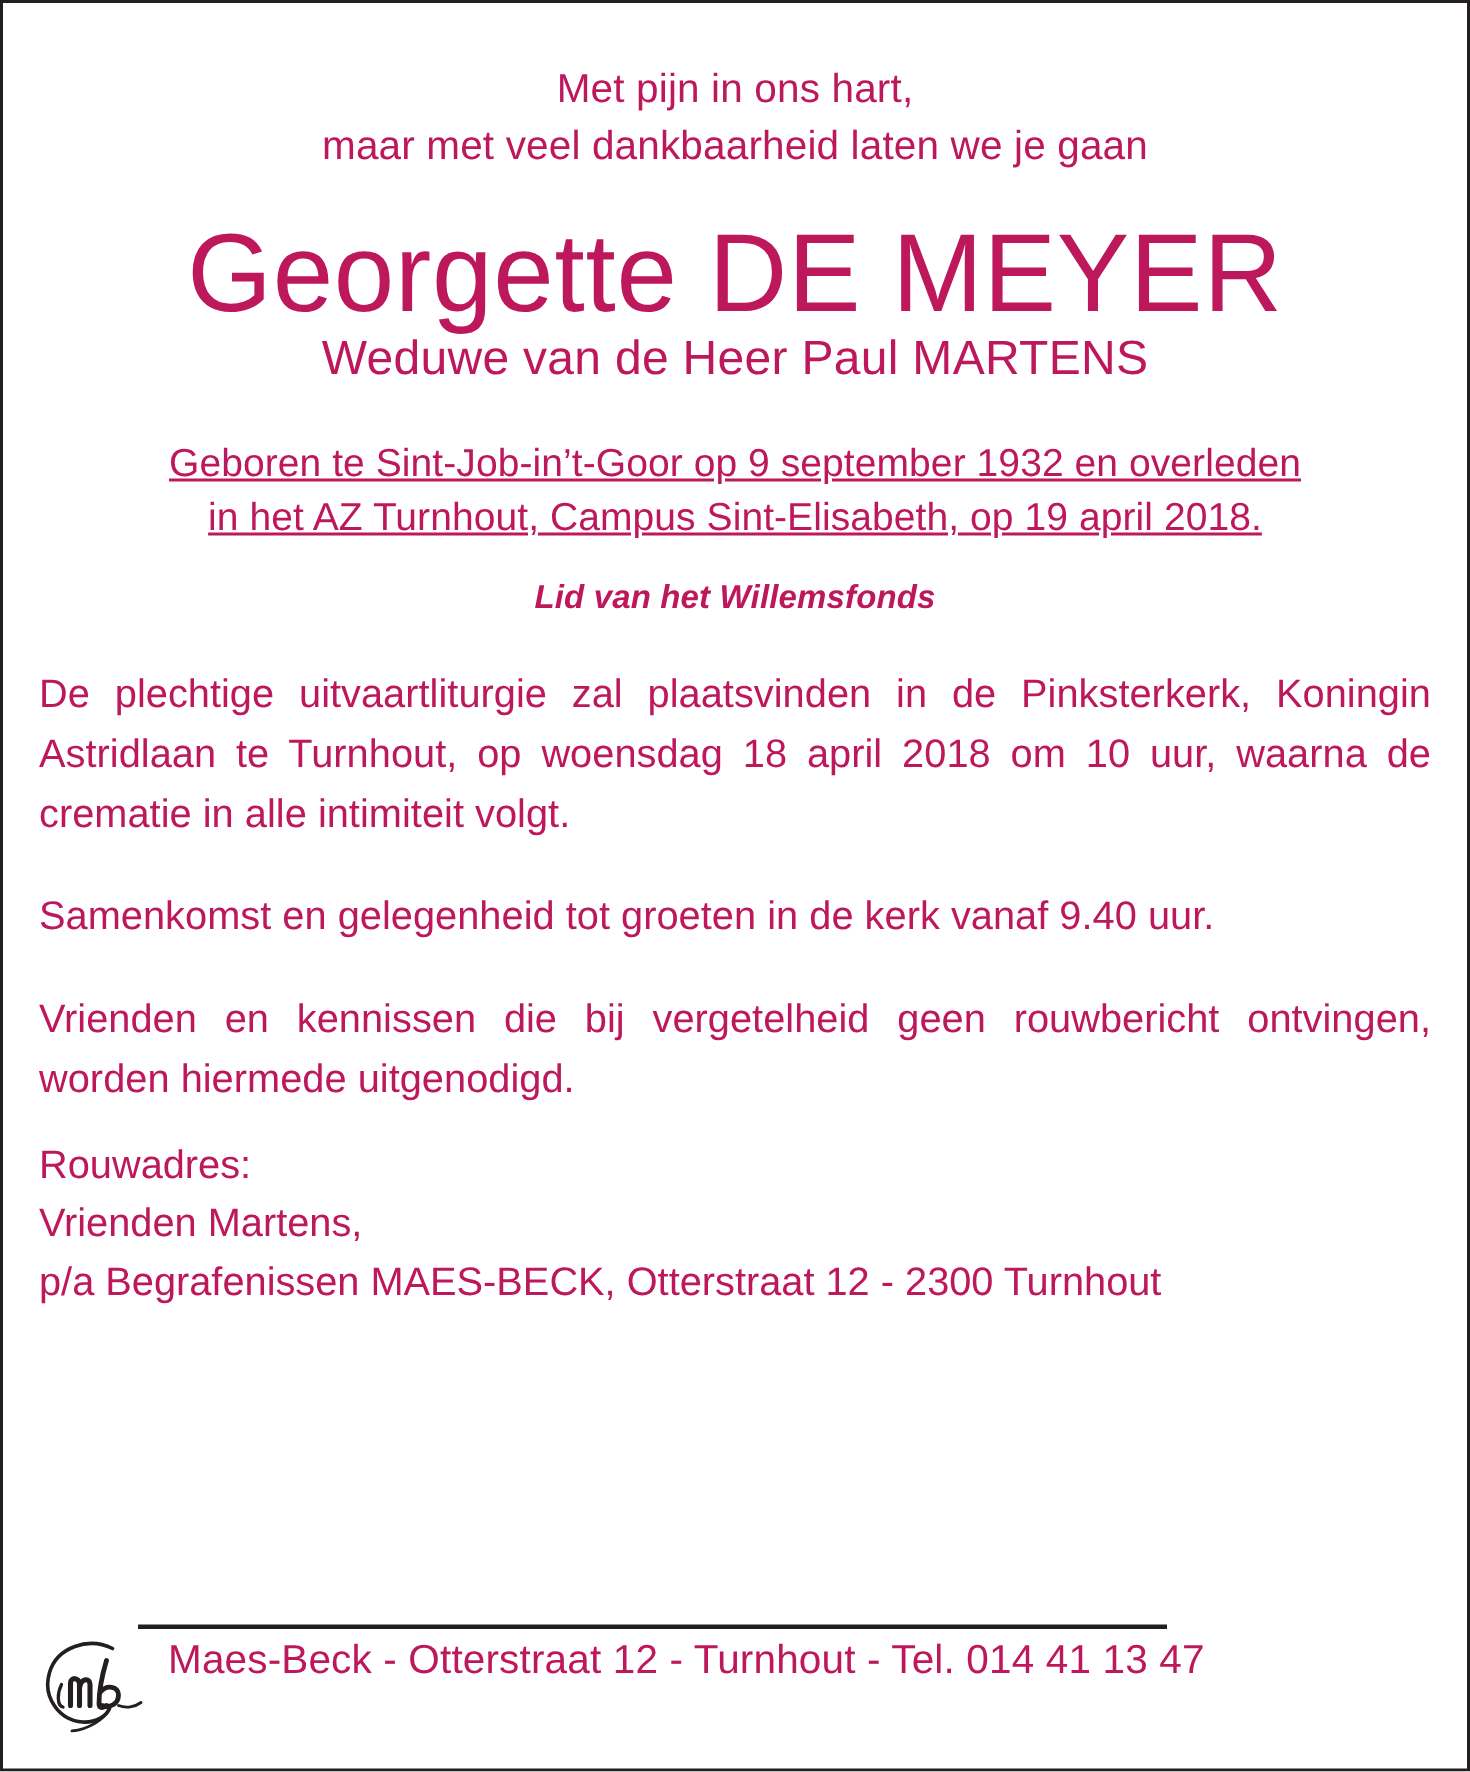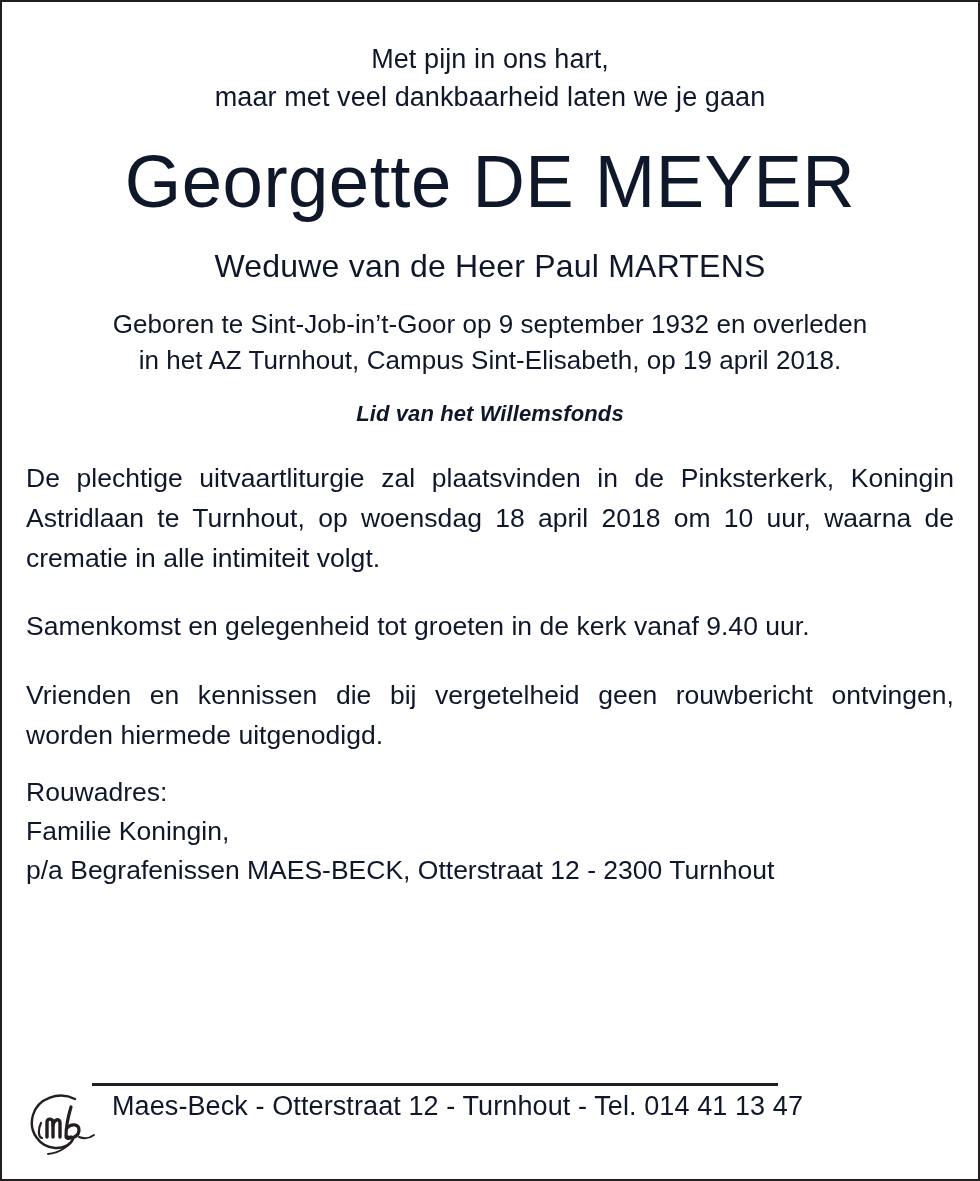--- a/index.html
+++ b/index.html
@@ -11,21 +11,21 @@
 
   #card {
     position: relative;
     width: 980px;
     height: 1181px;
     box-sizing: border-box;
     background: #ffffff;
     border: 2px solid #231f20;
     overflow: hidden;
     font-family: "Liberation Sans", "DejaVu Sans", sans-serif;
-    color: #0f172a;
+    color: #be185d;
     -webkit-font-smoothing: antialiased;
   }
 
   
   .center-block {
     text-align: center;
     padding: 0 24px;
   }
 
   .intro {
@@ -47,32 +47,32 @@
     margin-top: 26px;
     font-size: 74px;
     font-weight: 400;
     letter-spacing: 0.5px;
     line-height: 1.05;
     white-space: nowrap;
     transform: scaleX(0.98);
   }
 
   .spouse {
-    margin-top: 28px;
     font-size: 32px;
     font-weight: 400;
     letter-spacing: 0.2px;
   }
 
   .vitals {
-    margin-top: 22px;
+    margin-top: 34px;
     font-size: 26px;
     line-height: 1.38;
     font-weight: 400;
     letter-spacing: 0.05px;
+    text-decoration: underline;
   }
 
   .affiliation {
     margin-top: 22px;
     font-size: 22px;
     font-style: italic;
     font-weight: 700;
     letter-spacing: 0.1px;
   }
 
@@ -183,21 +183,21 @@
   </div>
 
   <div class="body-block">
     <p>De plechtige uitvaartliturgie zal plaatsvinden in de Pinksterkerk, Koningin Astridlaan te Turnhout, op woensdag 18 april 2018 om 10 uur, waarna de crematie in alle intimiteit volgt.</p>
     <p class="no-justify">Samenkomst en gelegenheid tot groeten in de kerk vanaf 9.40 uur.</p>
     <p class="last-para">Vrienden en kennissen die bij vergetelheid geen rouwbericht ontvingen, worden hiermede uitgenodigd.</p>
   </div>
 
   <div class="address-block">
     <div>Rouwadres:</div>
-    <div>Familie Koningin,</div>
+    <div>Vrienden Martens,</div>
     <div>p/a Begrafenissen MAES-BECK, Otterstraat 12 - 2300 Turnhout</div>
   </div>
 
   <div class="footer">
     <div class="footer-rule"></div>
     <div class="footer-row">
 
       <svg class="logo-mb" viewBox="0 0 78 62" aria-hidden="true">
 
         <path d="M49 6 C 33 -2, 12 5, 7 22 C 2 39, 14 54, 29 55 C 38 55.6, 45 51, 47 46" fill="none" stroke="#231f20" stroke-width="2.4" stroke-linecap="round"></path>

